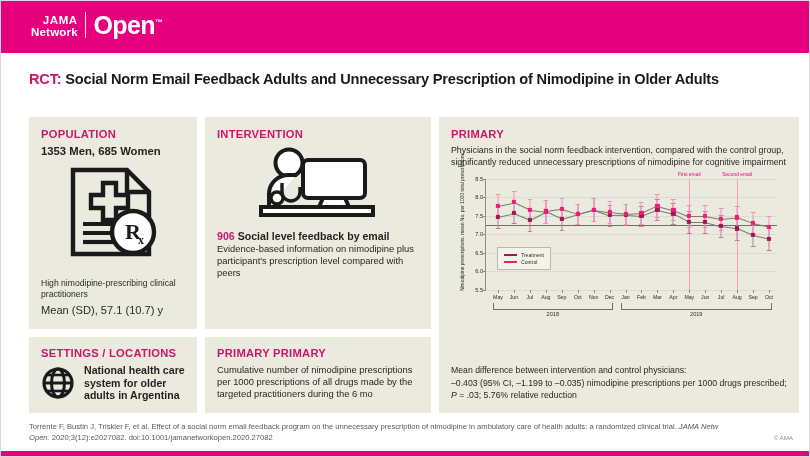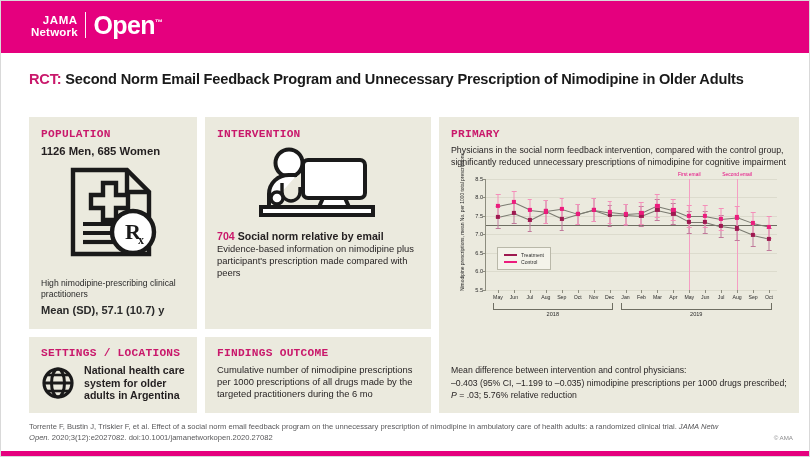--- a/index.html
+++ b/index.html
@@ -18,31 +18,31 @@
       color:#ffffff;font-weight:700;font-size:11.5px;letter-spacing:.2px;}
   .jama-stack .l1{letter-spacing:.6px;}
   .jama-rule{width:1.6px;height:26px;background:#ffffff;margin:0 7px 0 7px;opacity:.95;}
   .open-word{color:#ffffff;font-weight:700;font-size:25px;letter-spacing:-.6px;line-height:1;}
   .open-tm{font-size:8px;vertical-align:super;font-weight:700;}
 
   
   .title-row{margin:18px 0 0 28px;font-size:14.6px;font-weight:700;letter-spacing:-.2px;color:#1a1a1a;}
   .title-row .rct{color:#c9186b;}
   .panel{background:#ebeade;box-sizing:border-box;}
-  .ph{color:#c9186b;font-weight:700;font-size:11.2px;letter-spacing:.25px;margin:0 0 5px 0;font-family:Liberation Mono, monospace;}
+  .ph{color:#c9186b;font-weight:700;font-size:11.2px;letter-spacing:.25px;margin:0 0 5px 0;}
   .bold{font-weight:700;}
 
   .col-pop{position:absolute;left:28px;top:116px;width:168px;height:212px;padding:11px 12px;}
   .col-int{position:absolute;left:204px;top:116px;width:226px;height:212px;padding:11px 12px;}
   .col-set{position:absolute;left:28px;top:336px;width:168px;height:76px;padding:10px 12px;}
   .col-out{position:absolute;left:204px;top:336px;width:226px;height:76px;padding:10px 12px;}
   .col-find{position:absolute;left:438px;top:116px;width:360px;height:296px;padding:11px 12px;}
   .pop-top{font-size:11.3px;font-weight:700;margin-bottom:2px;}
   .pop-foot{position:absolute;left:12px;bottom:11px;right:12px;font-size:8.6px;line-height:1.32;color:#2a2a2a;}
-  .pop-foot .mean{font-size:11.1px;font-weight:700;display:block;margin-top:3px;}
+  .pop-foot .mean{font-size:11.1px;font-weight:400;display:block;margin-top:3px;}
   .rx-wrap{display:flex;justify-content:center;align-items:center;margin-top:9px;}
 
   .int-top{font-size:11.3px;margin-bottom:2px;}
   .int-icon{display:flex;justify-content:center;margin:6px 0 10px 0;}
   .arm{margin-bottom:7px;}
   .arm-h{font-size:10.6px;font-weight:700;}
   .arm-h .num{color:#c9186b;}
   .arm-b{font-size:9.4px;line-height:1.28;margin-top:1px;}
 
   .set-body{display:flex;align-items:center;gap:9px;margin-top:2px;}
@@ -104,26 +104,26 @@
       <div class="jama-stack">
         <span class="l1">JAMA</span>
         <span>Network</span>
       </div>
       <div class="jama-rule"></div>
       <div class="open-word"><span>Open</span><span class="open-tm">™</span></div>
     </div>
   </div>
 
   <div class="title-row">
-    <span class="rct">RCT:</span><span> Second Norm Email Feedback Program and Unnecessary Prescription of Nimodipine in Older Adults</span>
+    <span class="rct">RCT:</span><span> Social Norm Email Feedback Adults and Unnecessary Prescription of Nimodipine in Older Adults</span>
   </div>
 
   <div class="panel col-pop">
     <div class="ph">POPULATION</div>
-    <div class="pop-top">1126 Men, 685 Women</div>
+    <div class="pop-top">1353 Men, 685 Women</div>
     <div class="rx-wrap">
       <svg width="96" height="92" viewBox="0 0 96 92" aria-hidden="true">
         <path d="M8 4 H62 L84 26 V88 H8 Z" fill="none" stroke="#1a1a1a" stroke-width="4.4" stroke-linejoin="miter"></path>
         <path d="M62 4 V26 H84" fill="none" stroke="#1a1a1a" stroke-width="4.4"></path>
         <path d="M38 17 h13 v12 h12 v13 h-12 v12 h-13 v-12 h-12 v-13 h12 z" fill="none" stroke="#1a1a1a" stroke-width="4.4" stroke-linejoin="miter"></path>
         <line x1="18" y1="58" x2="58" y2="58" stroke="#1a1a1a" stroke-width="4.2"></line>
         <line x1="18" y1="67" x2="58" y2="67" stroke="#1a1a1a" stroke-width="4.2"></line>
         <line x1="18" y1="76" x2="50" y2="76" stroke="#1a1a1a" stroke-width="4.2"></line>
         <circle cx="68" cy="66" r="21" fill="#ffffff" stroke="#1a1a1a" stroke-width="4.4"></circle>
         <text x="68" y="73" font-family="'Liberation Serif', serif" font-size="22" font-weight="700" text-anchor="middle" fill="#1a1a1a">R</text>
@@ -143,22 +143,22 @@
         <circle cx="34" cy="17" r="13.5" fill="#ffffff" stroke="#1a1a1a" stroke-width="4"></circle>
         <path d="M14 60 v-12 c0-11 9-19 20-19 h8" fill="#ffffff" stroke="#1a1a1a" stroke-width="4" stroke-linejoin="round"></path>
         <path d="M27 37 v9 a9 9 0 0 0 18 0 v-5" fill="none" stroke="#1a1a1a" stroke-width="3.4"></path>
         <circle cx="22" cy="52" r="6" fill="#ffffff" stroke="#1a1a1a" stroke-width="3.4"></circle>
         <rect x="48" y="14" width="62" height="38" rx="5" fill="#ffffff" stroke="#1a1a1a" stroke-width="4"></rect>
         <path d="M68 52 h22 l4 9 h-30 z" fill="#ffffff" stroke="#1a1a1a" stroke-width="4" stroke-linejoin="round"></path>
         <rect x="6" y="61" width="112" height="8" fill="#ffffff" stroke="#1a1a1a" stroke-width="4"></rect>
       </svg>
     </div>
     <div class="arm">
-      <div class="arm-h"><span class="num">704</span> <span>Social norm relative by email</span></div>
-      <div class="arm-b">Evidence-based information on nimodipine plus participant's prescription made compared with peers</div>
+      <div class="arm-h"><span class="num">906</span> <span>Social level feedback by email</span></div>
+      <div class="arm-b">Evidence-based information on nimodipine plus participant's prescription level compared with peers</div>
     </div>
     <div class="arm">
     </div>
   </div>
 
   <div class="panel col-set">
     <div class="ph">SETTINGS / LOCATIONS</div>
     <div class="set-body">
       <span>
         <svg width="34" height="34" viewBox="0 0 34 34" aria-hidden="true">
@@ -167,21 +167,21 @@
           <line x1="3" y1="17" x2="31" y2="17" stroke="#1a1a1a" stroke-width="3"></line>
           <path d="M6.2 9 h21.6" stroke="#1a1a1a" stroke-width="2.6" fill="none"></path>
           <path d="M6.2 25 h21.6" stroke="#1a1a1a" stroke-width="2.6" fill="none"></path>
         </svg>
       </span>
       <span class="set-text">National health care system for older adults in Argentina</span>
     </div>
   </div>
 
   <div class="panel col-out">
-    <div class="ph">FINDINGS OUTCOME</div>
+    <div class="ph">PRIMARY PRIMARY</div>
     <div class="out-body">Cumulative number of nimodipine prescriptions per 1000 prescriptions of all drugs made by the targeted practitioners during the 6 mo</div>
   </div>
 
   <div class="panel col-find">
     <div class="ph">PRIMARY</div>
     <div class="find-sub">Physicians in the social norm feedback intervention, compared with the control group, significantly reduced unnecessary prescriptions of nimodipine for cognitive impairment</div>
 
     <div class="chart-box">
       <div class="ylab">
           <span>Nimodipine prescriptions, mean No. per 1000 total prescriptions</span>

